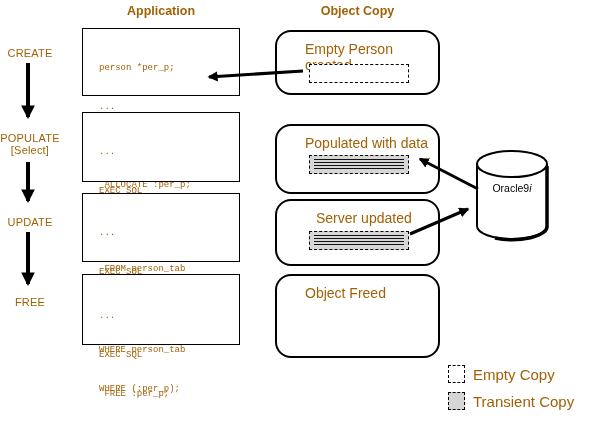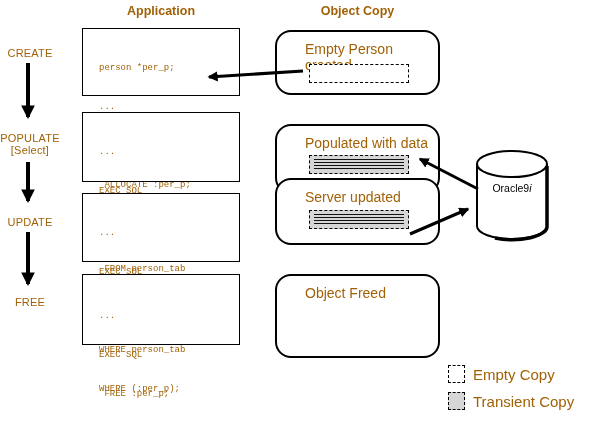--- a/index.html
+++ b/index.html
@@ -105,21 +105,21 @@
   <div class="cache-box" style="top:30px; height:65px;">
     <div class="cache-label">Empty Person created</div>
     <div class="copy-rect" style="top:32px;"></div>
   </div>
   <div class="cache-box" style="top:112px; height:70px;margin-top:12px;">
     <div class="cache-label">Populated with data</div>
     <div class="copy-rect transient" style="top:29px;">
       <div class="copy-lines"></div>
     </div>
   </div>
-  <div class="cache-box" style="top:178px; height:67px;">
+  <div class="cache-box" style="top:199px; height:67px;padding-left:11px;">
     <div class="cache-label">Server updated</div>
     <div class="copy-rect transient" style="top:30px;">
       <div class="copy-lines"></div>
     </div>
   </div>
   <div class="cache-box" style="top:274px; height:84px;">
     <div class="cache-label">Object Freed</div>
   </div>
 
   <div class="legend-row" style="top:365px;">

